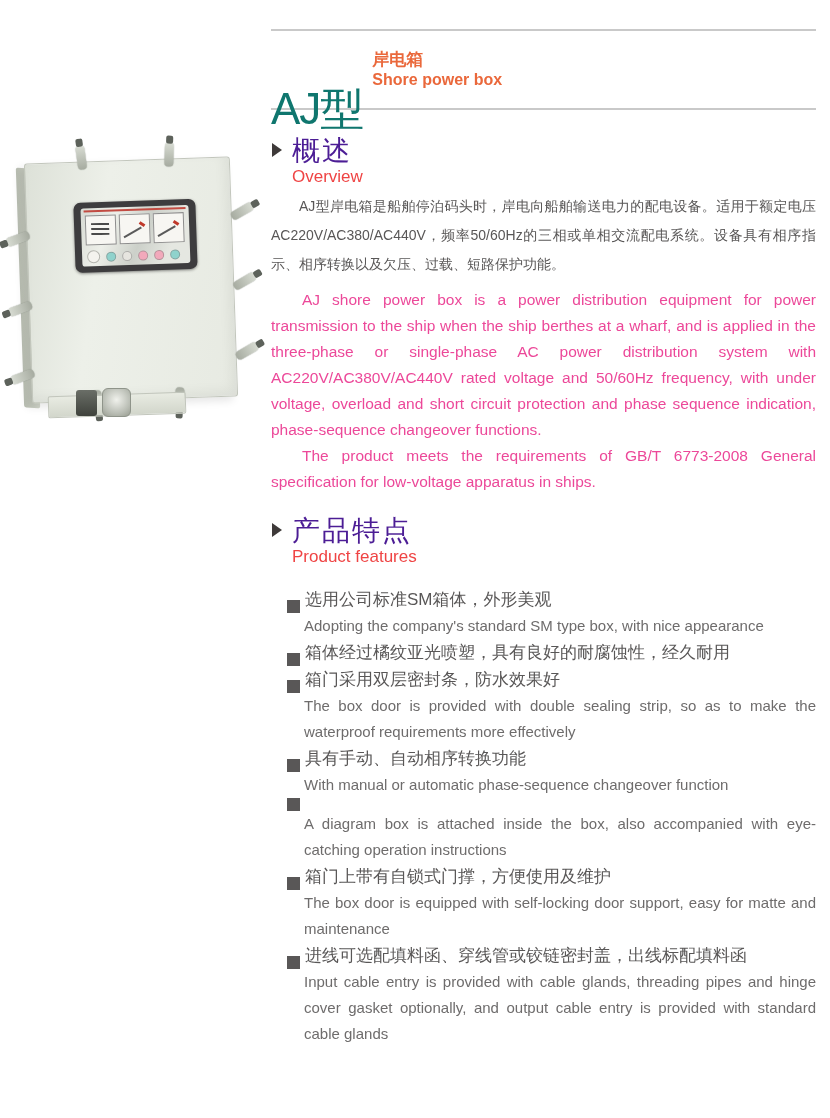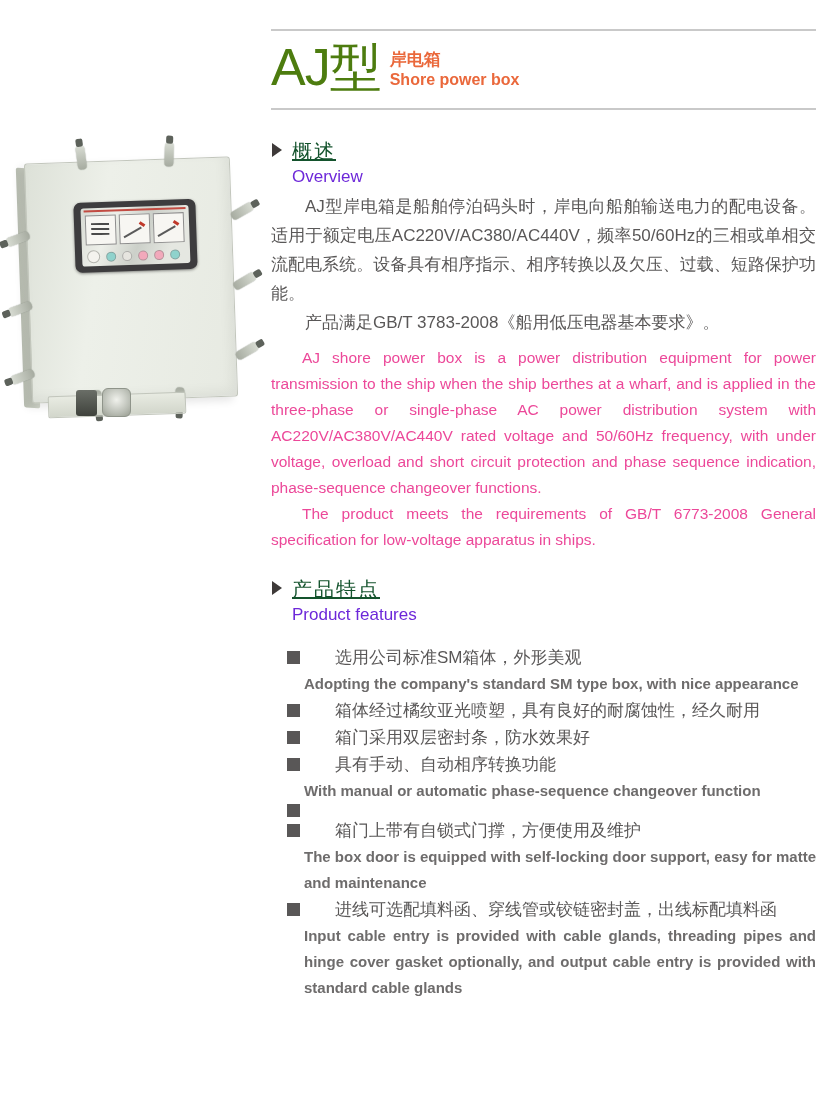--- a/index.html
+++ b/index.html
@@ -6,44 +6,44 @@
   body{width:830px;height:1118px;font-family:"Liberation Sans",sans-serif;}
   .page{position:relative;width:830px;height:1118px;background:#fff;overflow:hidden;}
 
   
   .content{position:absolute;left:271px;top:0;width:545px;}
   .rule{height:2px;background:#c9c9c9;}
   .rule-top{margin-top:29px;}
   .rule-title{margin-top:12px;}
 
   .header{display:flex;align-items:flex-start;margin-top:11px;height:54px;}
-  .model{font-size:52px;line-height:50px;color:#4d7c0f;letter-spacing:-1px;}
+  .model{font-size:44px;line-height:50px;color:#0f766e;letter-spacing:-1px;margin-top:42px;}
   .sub{margin-left:9px;margin-top:7px;}
   .sub-cn{font-size:17px;font-weight:bold;color:#ea683b;line-height:21px;}
   .sub-en{font-size:16px;color:#ea683b;line-height:20px;font-weight:bold;}
 
   .sec-head{display:flex;margin-top:26px;height:52px;}
   .sec-head.second{margin-top:21px;}
   .tri{width:0;height:0;border-left:10px solid #3e3a39;border-top:7px solid transparent;
        border-bottom:7px solid transparent;margin:7px 10px 0 1px;}
-  .sec-cn{font-size:20px;color:#14532d;line-height:30px;letter-spacing:2px;text-decoration:underline;}
-  .sec-en{font-size:17px;color:#6d28d9;line-height:21px;}
-
-  .cn{margin:4px 0 0;font-size:17px;line-height:29px;color:#595757;
+  .sec-cn{font-size:28px;color:#4c1d95;line-height:30px;letter-spacing:2px;}
+  .sec-en{font-size:17px;color:#ef4444;line-height:21px;}
+
+  .cn{margin:4px 0 0;font-size:14px;line-height:29px;color:#595757;
       text-align:justify;text-indent:2em;}
   .cn + .cn{margin-top:0;}
   .en{margin:8px 0 0;font-size:15.5px;line-height:26px;color:#ec4899;
       text-align:justify;text-indent:2em;}
   .en + .en{margin-top:0;}
 
   .feat-list{margin-top:18px;}
-  .f-cn{display:flex;align-items:center;margin-left:16px;font-size:17px;
-        color:#595757;line-height:27px;gap:30px;}
+  .f-cn{display:flex;align-items:flex-end;margin-left:16px;font-size:17px;
+        color:#595757;line-height:27px;}
   .sq{width:13px;height:13px;background:#595757;margin-right:5px;flex:none;}
-  .f-en{margin-left:33px;font-size:15px;line-height:26px;color:#6e6c6c;text-align:justify;font-weight:bold;}
+  .f-en{margin-left:33px;font-size:15px;line-height:26px;color:#6e6c6c;text-align:justify;}
 
   
   .photo{position:absolute;left:14px;top:148px;width:240px;height:320px;}
   .cab-side{position:absolute;left:6px;top:20px;width:16px;height:240px;
             background:linear-gradient(90deg,#b9beb2,#d3d7cc);
             transform:rotate(-2deg) skewY(6deg);border-radius:2px;}
   .cab{position:absolute;left:14px;top:12px;width:204px;height:238px;
        background:linear-gradient(100deg,#dde1d8 0%,#edf0e9 35%,#e7eae2 100%);
        border:1px solid #c2c6bc;border-radius:3px;transform:rotate(-2deg);
        box-shadow:-5px 4px 9px rgba(0,0,0,0.10), inset -5px -5px 12px rgba(0,0,0,0.05);}
@@ -155,21 +155,20 @@
 
     <div class="sec-head">
       <span class="tri"></span>
       <div>
         <div class="sec-cn">概述</div>
         <div class="sec-en">Overview</div>
       </div>
     </div>
 
     <p class="cn">AJ型岸电箱是船舶停泊码头时，岸电向船舶输送电力的配电设备。适用于额定电压AC220V/AC380/AC440V，频率50/60Hz的三相或单相交流配电系统。设备具有相序指示、相序转换以及欠压、过载、短路保护功能。</p>
-    <p class="cn">产品满足GB/T 3783-2008《船用低压电器基本要求》。</p>
     <p class="en">AJ shore power box is a power distribution equipment for power transmission to the ship when the ship berthes at a wharf, and is applied in the three-phase or single-phase AC power distribution system with AC220V/AC380V/AC440V rated voltage and 50/60Hz frequency, with under voltage, overload and short circuit protection and phase sequence indication, phase-sequence changeover functions.</p>
     <p class="en">The product meets the requirements of GB/T 6773-2008 General specification for low-voltage apparatus in ships.</p>
 
     <div class="sec-head second">
       <span class="tri"></span>
       <div>
         <div class="sec-cn">产品特点</div>
         <div class="sec-en">Product features</div>
       </div>
     </div>
@@ -186,32 +185,34 @@
         <div class="f-cn">
           <span class="sq"></span>
           <span>箱体经过橘纹亚光喷塑，具有良好的耐腐蚀性，经久耐用</span>
         </div>
       </div>
       <div class="feat">
         <div class="f-cn">
           <span class="sq"></span>
           <span>箱门采用双层密封条，防水效果好</span>
         </div>
+        <div class="f-en">The box door is provided with double sealing strip, so as to make the waterproof requirements more effectively</div>
       </div>
       <div class="feat">
         <div class="f-cn">
           <span class="sq"></span>
           <span>具有手动、自动相序转换功能</span>
         </div>
         <div class="f-en">With manual or automatic phase-sequence changeover function</div>
       </div>
       <div class="feat">
         <div class="f-cn">
           <span class="sq"></span>
         </div>
+        <div class="f-en">A diagram box is attached inside the box, also accompanied with eye-catching operation instructions</div>
       </div>
       <div class="feat">
         <div class="f-cn">
           <span class="sq"></span>
           <span>箱门上带有自锁式门撑，方便使用及维护</span>
         </div>
         <div class="f-en">The box door is equipped with self-locking door support, easy for matte and maintenance</div>
       </div>
       <div class="feat">
         <div class="f-cn">

